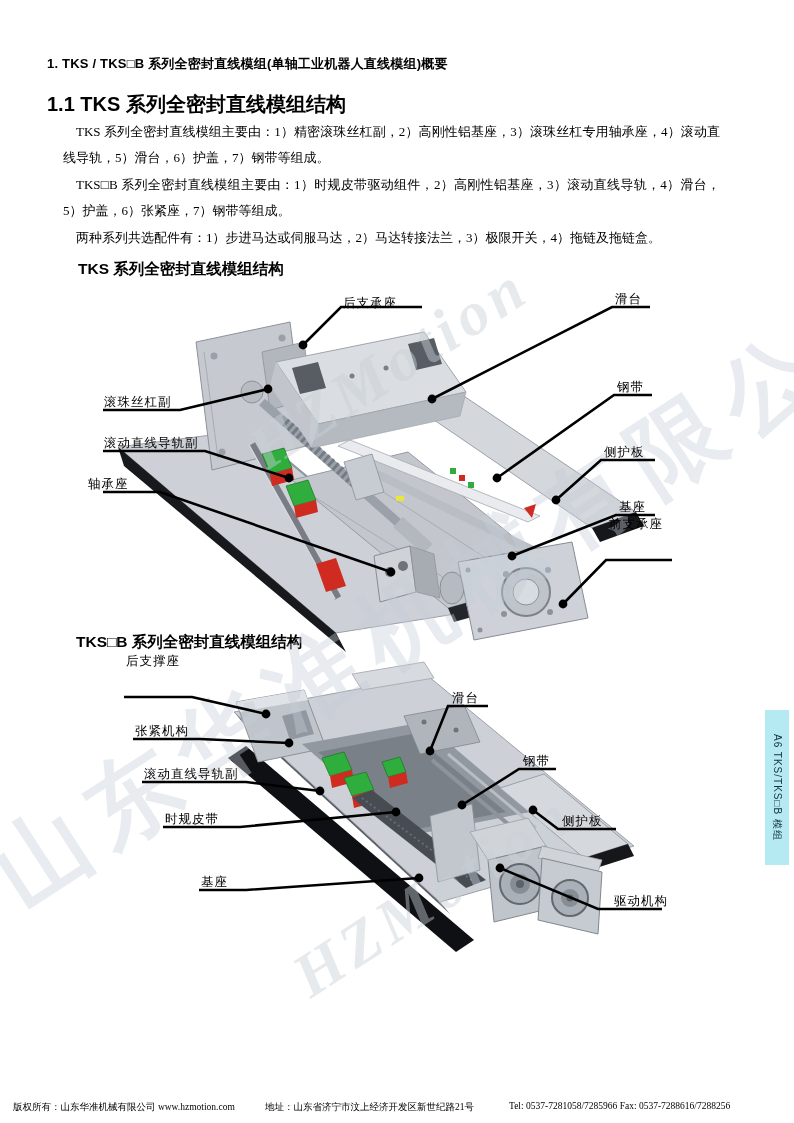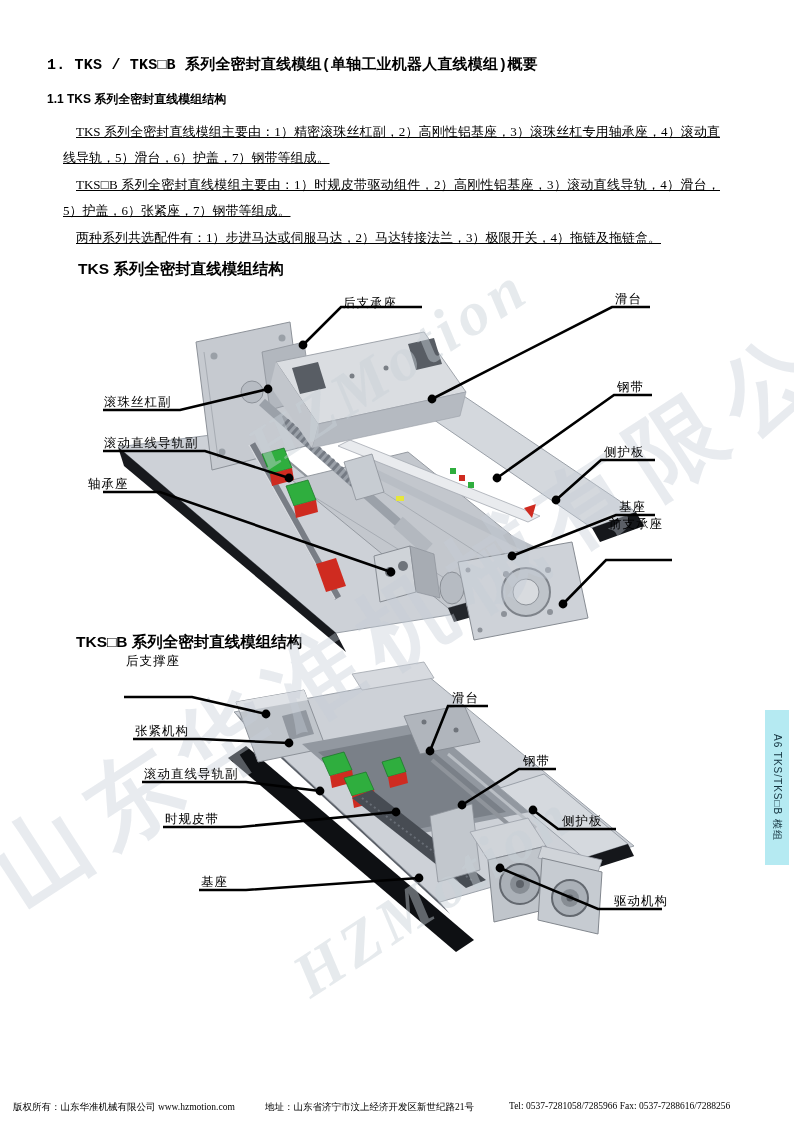--- a/index.html
+++ b/index.html
@@ -2,30 +2,30 @@
 <html><head>
 <meta charset="utf-8">
 <style>
   html,body{margin:0;padding:0;}
   body{
     width:794px;height:1123px;position:relative;background:#ffffff;
     font-family:"Liberation Serif","DejaVu Serif",serif;color:#000;overflow:hidden;
   }
   .abs{position:absolute;}
   
-  .h-main{left:47px;top:55px;font-family:Liberation Mono, monospace;
-          font-weight:bold;font-size:15px;letter-spacing:.2px;}
+  .h-main{left:47px;top:55px;font-family:Liberation Sans, sans-serif;
+          font-weight:bold;font-size:13px;letter-spacing:.2px;}
   .h-sub{left:47px;top:91px;font-family:"Liberation Sans","DejaVu Sans",sans-serif;
-         font-weight:bold;font-size:12px;}
+         font-weight:bold;font-size:20px;}
   .d-title{font-family:"Liberation Sans","DejaVu Sans",sans-serif;font-weight:bold;font-size:15.5px;}
   .d1-title{left:78px;top:259px;}
   .d2-title{left:76px;top:632px;}
   
   .para{left:63px;width:657px;font-size:13px;line-height:26px;text-align:justify;}
-  .para.indent{text-indent:13px;text-decoration:underline;}
+  .para.indent{text-indent:13px;}
   .p1{top:119px;} .p2{top:172px;} .p3{top:225px;}
   
   .callout{font-size:12.5px;letter-spacing:1px;white-space:nowrap;z-index:40;}
   .c10{left:343px;top:295px;} .c11{left:615px;top:291px;} .c12{left:104px;top:394px;}
   .c13{left:617px;top:379px;} .c14{left:104px;top:435px;} .c15{left:604px;top:444px;}
   .c16{left:88px;top:476px;} .c17{left:619px;top:499px;} .c18{left:609px;top:516px;}
   .c20{left:126px;top:653px;} .c21{left:135px;top:723px;} .c22{left:144px;top:766px;}
   .c23{left:165px;top:811px;} .c24{left:201px;top:874px;} .c25{left:452px;top:690px;}
   .c26{left:523px;top:753px;} .c27{left:562px;top:813px;} .c28{left:602px;top:893px;margin-left:12px;}
   

